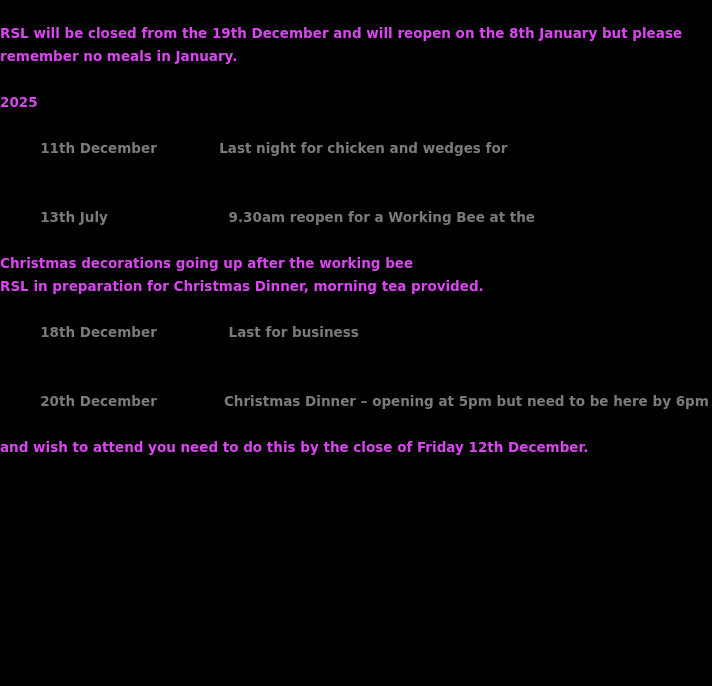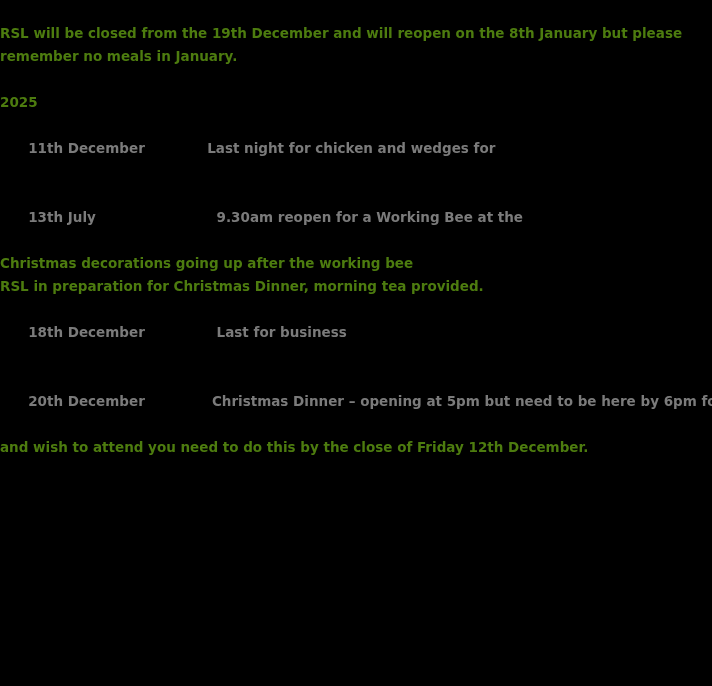--- a/index.html
+++ b/index.html
@@ -25,39 +25,40 @@
   .content {
     position: absolute;
     left: 0px;
     top: 22px;
     width: 712px;
   }
   .line {
     font-size: 13.5px;
     font-weight: bold;
     line-height: 23px;
-    color: #4d7c0f;
+    color: #d946ef;
     white-space: pre;
     letter-spacing: 0px;
   }
   .line.blank {
     height: 23px;
   }
   .row {
     display: block;
     font-size: 13.5px;
     font-weight: bold;
     line-height: 23px;
     color: #7b7b7b;
     white-space: pre;
   }
   .row .date {
     display: inline-block;
     width: 179px;
     vertical-align: top;
+    margin-left: 12px;
   }
   .row .desc {
     display: inline;
   }
 </style>
 </head>
 <body>
 
 <div class="page">
   <div class="content">

